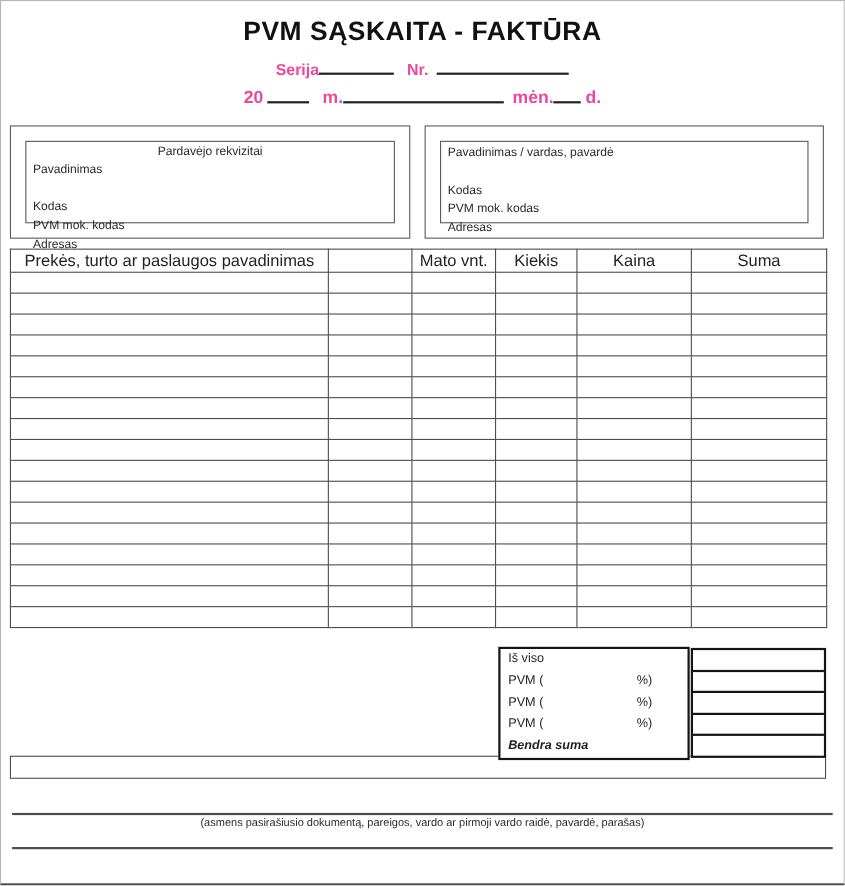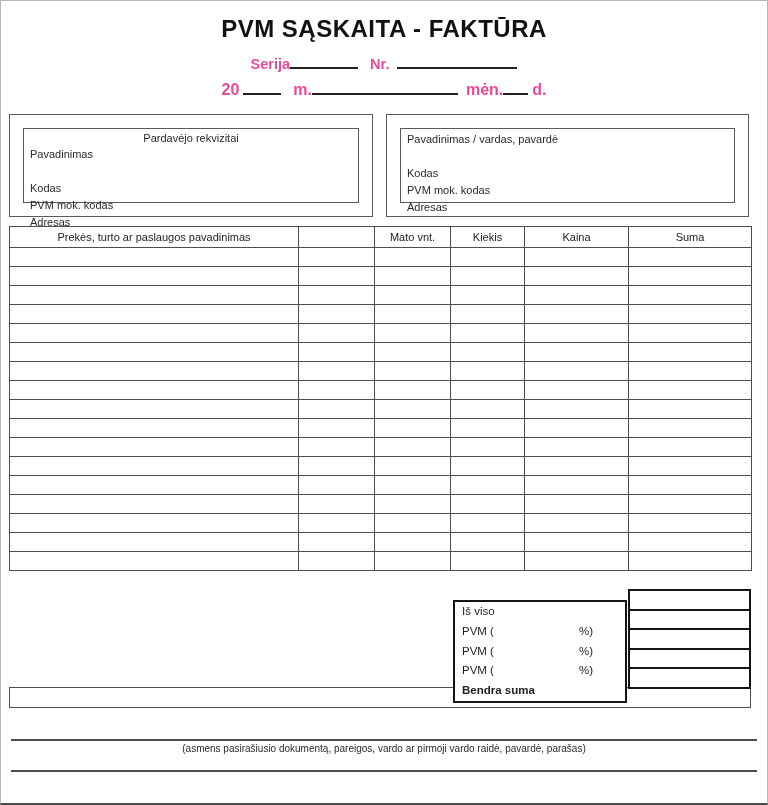--- a/index.html
+++ b/index.html
@@ -27,35 +27,35 @@
   .party-box { position:absolute; top:113px; height:103px; border:1px solid #5a5a5a; padding:13px; background:#fff; }
   .party-box.seller { left:8px;  width:364px; }
   .party-box.buyer  { left:385px; width:363px; }
   .party-inner { width:100%; height:100%; border:1px solid #5a5a5a; padding:2px 6px 0 6px; font-size:11px; color:#2a2a2a; }
   .party-header { text-align:center; height:15px; line-height:14px; }
   .party-row { height:17px; line-height:17px; white-space:nowrap; }
 
   
   table.items { position:absolute; top:225px; left:8px; width:742px; border-collapse:collapse; table-layout:fixed; }
   table.items th, table.items td { border:1px solid #4d4d4d; padding:0; }
-  table.items th { height:21px; font-size:11px; font-weight:normal; color:#222; text-align:center; }
+  table.items th { height:21px; font-size:15px; font-weight:normal; color:#222; text-align:center; }
   table.items td { height:19px; }
 
   
   .summary { position:absolute; left:8px; top:587px; width:742px; height:121px; font-size:11px; color:#1f1f1f; }
   .addl-box { position:absolute; left:0; top:0; width:442px; height:100px; border:1px solid #4d4d4d; }
   .addl-header-row { height:40px; border-bottom:1px solid #4d4d4d; text-align:center; padding-top:3px; }
   .addl-row { height:20px; border-bottom:1px solid #4d4d4d; }
   .addl-row:last-child { border-bottom:none; }
   .bottom-row { position:absolute; left:0; top:99px; width:742px; height:21px; border:1px solid #4d4d4d; background:#fff; }
 
-  .totals-box { position:absolute; left:444px; top:12px; width:174px; height:103px; border:2px solid #141414; background:#fff; z-index:2; }
+  .totals-box { position:absolute; left:444px; top:0; width:174px; height:103px; border:2px solid #141414; background:#fff; z-index:2; }
   .totals-row { height:19.8px; line-height:19.8px; padding-left:7px; display:flex; font-size:11.5px; }
   .totals-row .pct { margin-left:auto; padding-right:32px; }
-  .totals-row.bold { font-weight:bold; }
+  .totals-row.bold { font-weight:bold;font-style:italic; }
 
   .amounts { position:absolute; left:619px; top:1px; width:123px; height:100px; border:2px solid #141414; background:#fff; display:flex; flex-direction:column; z-index:3; }
   .amount-cell { flex:1; border-bottom:2px solid #141414; }
   .amount-cell:last-child { border-bottom:none; }
 
   
   .sig-line-1 { position:absolute; left:10px; top:738px; width:746px; height:0; border-top:2px solid #4d4d4d; }
   .sig-note   { position:absolute; left:0; top:742px; width:100%; text-align:center; font-size:10px; color:#2a2a2a; }
   .sig-line-2 { position:absolute; left:10px; top:769px; width:746px; height:0; border-top:2px solid #4d4d4d; }
 </style>

